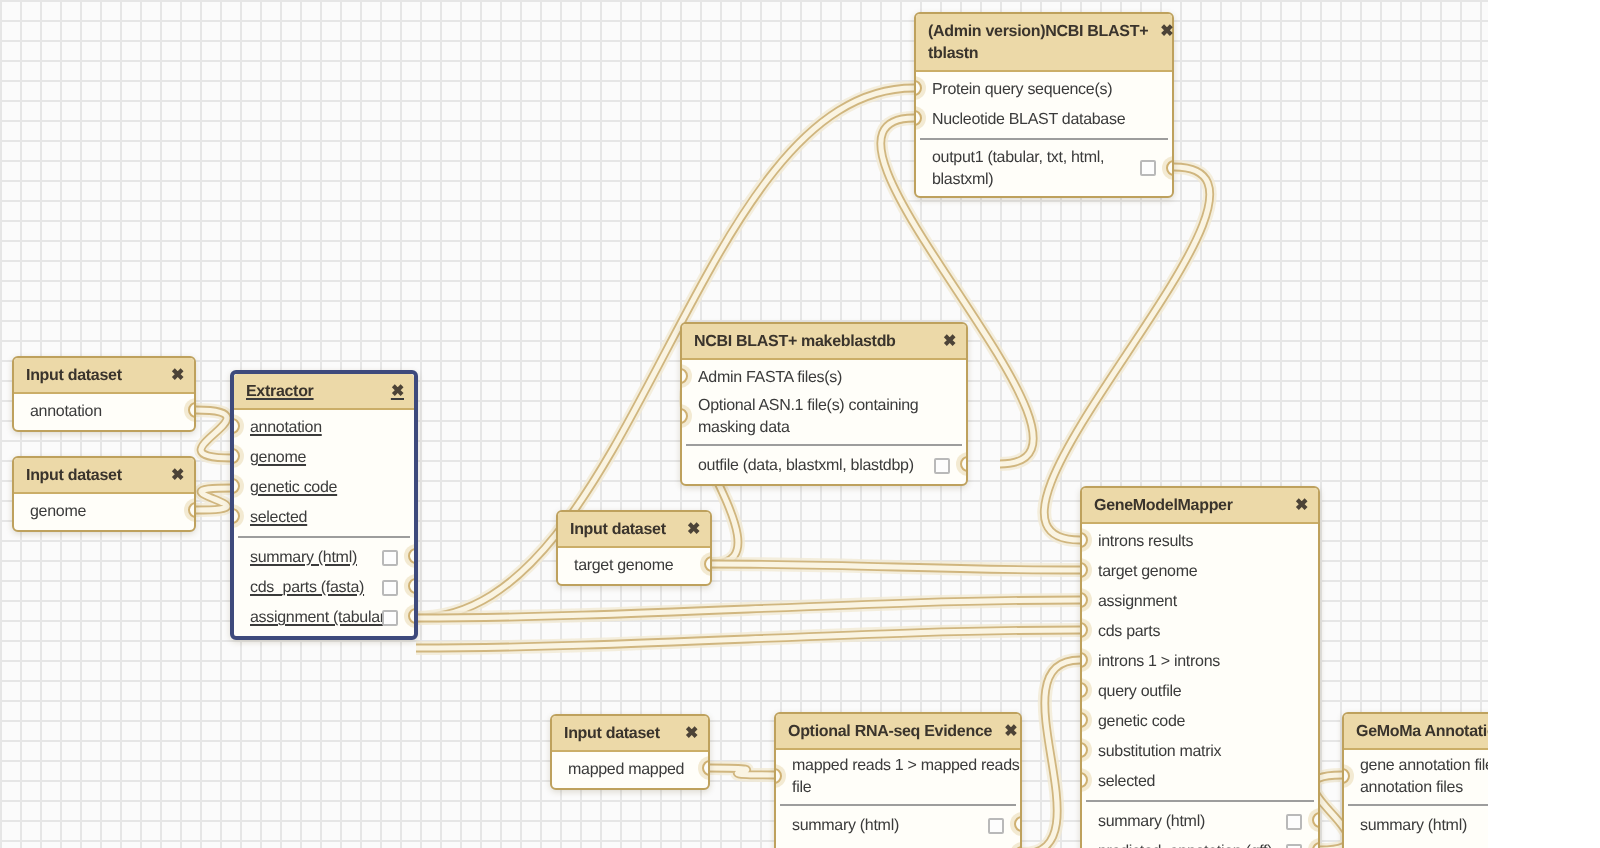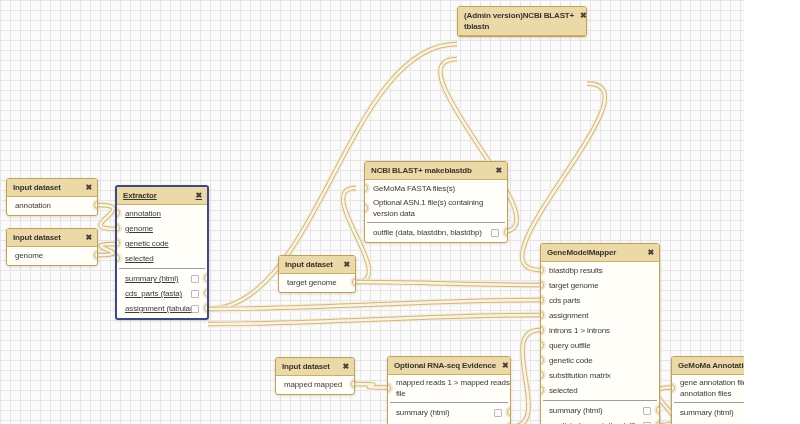--- a/index.html
+++ b/index.html
@@ -120,20 +120,27 @@
         <path class="wire-inner" d="M 660 425 C 705 425, 626 387.5, 671 387.5"></path>
       </g>
     </svg>
   <div id="nodes">
       <div class="node" style="left: 457px; top: 6px; width: 130px;">
     <div class="node-header">
       <span class="node-title">(Admin version)NCBI BLAST+
 tblastn</span>
       <span class="node-close">✖</span>
     </div>
+    <div class="node-body">
+          <div class="row input"><span class="port-label">Protein query sequence(s)</span><span class="terminal in"></span></div>
+          <div class="row input"><span class="port-label">Nucleotide BLAST database</span><span class="terminal in"></span></div>
+          <div class="sep"></div>
+          <div class="row output"><span class="checkbox"></span><span class="port-label">output1 (tabular, txt, html,
+blastxml)</span><span class="terminal out"></span></div>
+        </div>
   </div>
       <div class="node" style="left: 6px; top: 178px; width: 92px;">
     <div class="node-header">
       <span class="node-title">Input dataset</span>
       <span class="node-close">✖</span>
     </div>
     <div class="node-body">
           <div class="row output"><span class="port-label">annotation</span><span class="terminal out"></span></div>
         </div>
   </div>
@@ -155,52 +162,52 @@
           <div class="row input"><span class="port-label">annotation</span><span class="terminal in"></span></div>
           <div class="row input"><span class="port-label">genome</span><span class="terminal in"></span></div>
           <div class="row input"><span class="port-label">genetic code</span><span class="terminal in"></span></div>
           <div class="row input"><span class="port-label">selected</span><span class="terminal in"></span></div>
           <div class="sep"></div>
           <div class="row output"><span class="checkbox"></span><span class="port-label">summary (html)</span><span class="terminal out"></span></div>
           <div class="row output"><span class="checkbox"></span><span class="port-label">cds_parts (fasta)</span><span class="terminal out"></span></div>
           <div class="row output"><span class="checkbox"></span><span class="port-label">assignment (tabular)</span><span class="terminal out"></span></div>
         </div>
   </div>
-      <div class="node" style="left: 364px; top: 161px; width: 144px;">
+      <div class="node" style="left: 340px; top: 161px; width: 144px;">
     <div class="node-header">
       <span class="node-title">NCBI BLAST+ makeblastdb</span>
       <span class="node-close">✖</span>
     </div>
     <div class="node-body">
-          <div class="row input"><span class="port-label">GeMoMa FASTA files(s)</span><span class="terminal in"></span></div>
+          <div class="row input"><span class="port-label">Admin FASTA files(s)</span><span class="terminal in"></span></div>
           <div class="row input"><span class="port-label">Optional ASN.1 file(s) containing
-version data</span><span class="terminal in"></span></div>
-          <div class="sep"></div>
-          <div class="row output"><span class="checkbox"></span><span class="port-label">outfile (data, blastdbn, blastdbp)</span><span class="terminal out"></span></div>
+masking data</span><span class="terminal in"></span></div>
+          <div class="sep"></div>
+          <div class="row output"><span class="checkbox"></span><span class="port-label">outfile (data, blastxml, blastdbp)</span><span class="terminal out"></span></div>
         </div>
   </div>
       <div class="node" style="left: 278px; top: 255px; width: 78px;">
     <div class="node-header">
       <span class="node-title">Input dataset</span>
       <span class="node-close">✖</span>
     </div>
     <div class="node-body">
           <div class="row output"><span class="port-label">target genome</span><span class="terminal out"></span></div>
         </div>
   </div>
       <div class="node" style="left: 540px; top: 243px; width: 120px;">
     <div class="node-header">
       <span class="node-title">GeneModelMapper</span>
       <span class="node-close">✖</span>
     </div>
     <div class="node-body">
-          <div class="row input"><span class="port-label">blastdbp results</span><span class="terminal in"></span></div>
+          <div class="row input"><span class="port-label">introns results</span><span class="terminal in"></span></div>
           <div class="row input"><span class="port-label">target genome</span><span class="terminal in"></span></div>
+          <div class="row input"><span class="port-label">assignment</span><span class="terminal in"></span></div>
           <div class="row input"><span class="port-label">cds parts</span><span class="terminal in"></span></div>
-          <div class="row input"><span class="port-label">assignment</span><span class="terminal in"></span></div>
           <div class="row input"><span class="port-label">introns 1 &gt; introns</span><span class="terminal in"></span></div>
           <div class="row input"><span class="port-label">query outfile</span><span class="terminal in"></span></div>
           <div class="row input"><span class="port-label">genetic code</span><span class="terminal in"></span></div>
           <div class="row input"><span class="port-label">substitution matrix</span><span class="terminal in"></span></div>
           <div class="row input"><span class="port-label">selected</span><span class="terminal in"></span></div>
           <div class="sep"></div>
           <div class="row output"><span class="checkbox"></span><span class="port-label">summary (html)</span><span class="terminal out"></span></div>
           <div class="row output"><span class="checkbox"></span><span class="port-label">predicted_annotation (gff)</span><span class="terminal out"></span></div>
         </div>
   </div>

